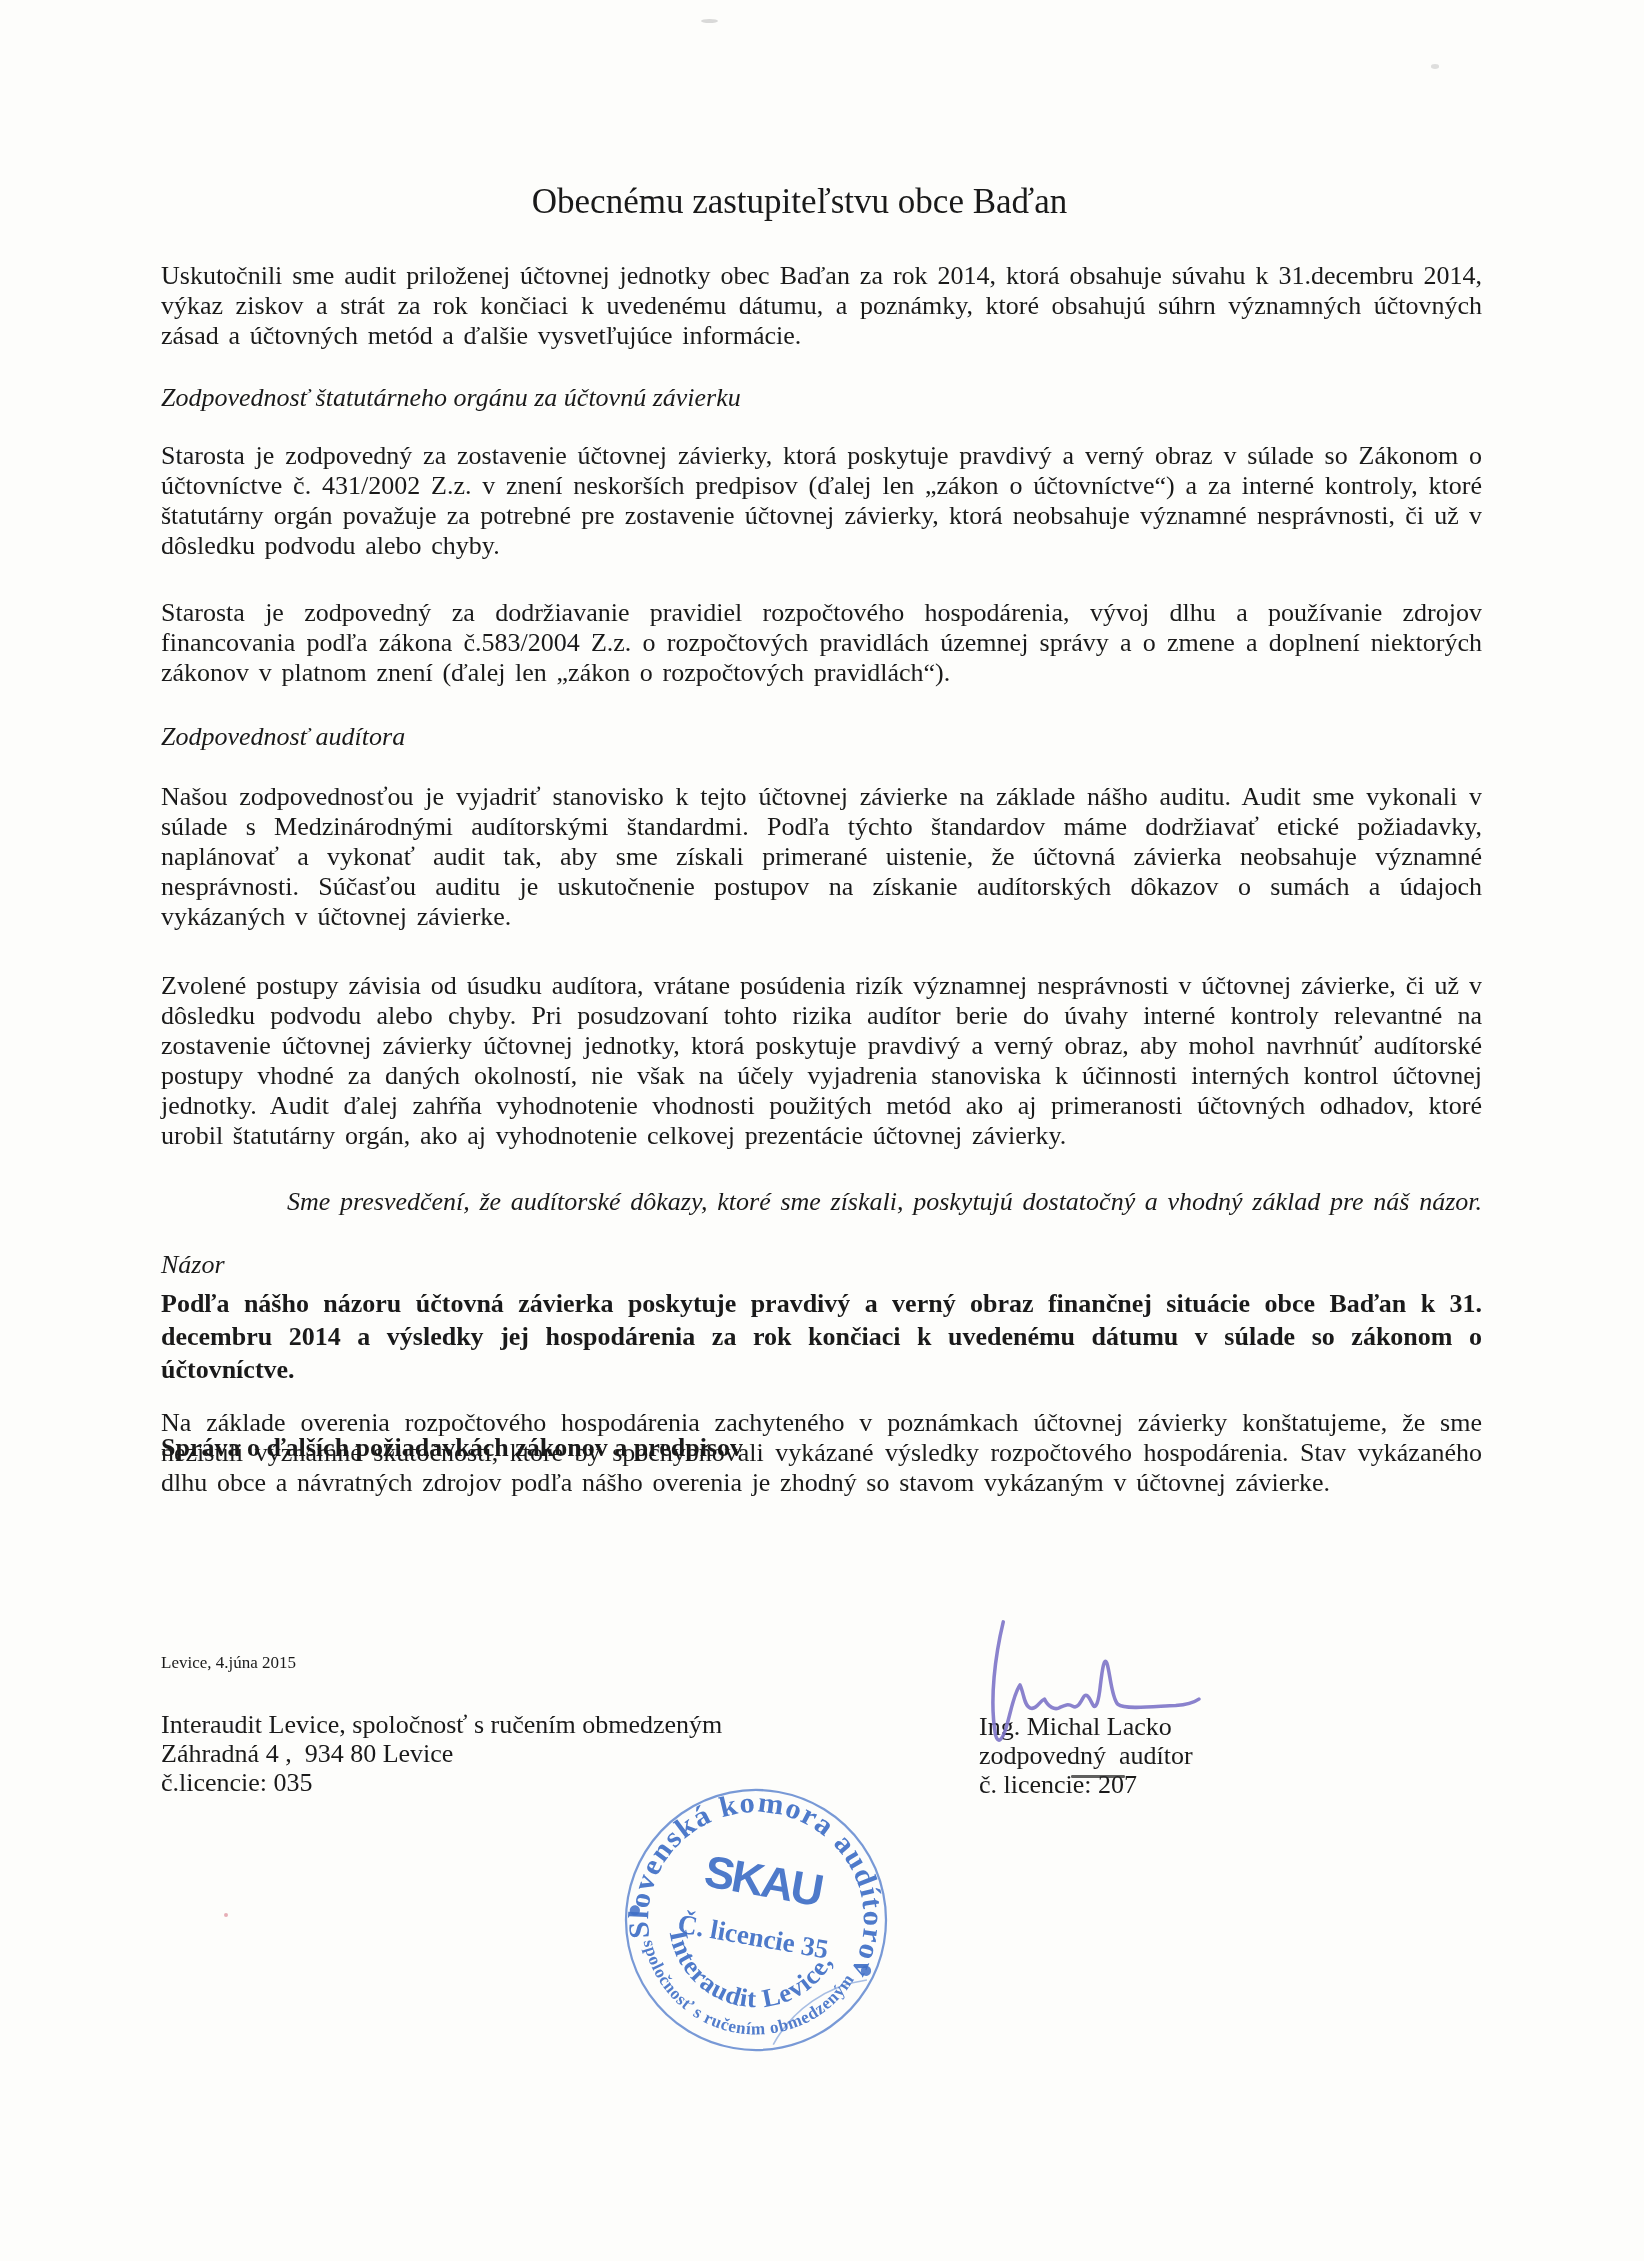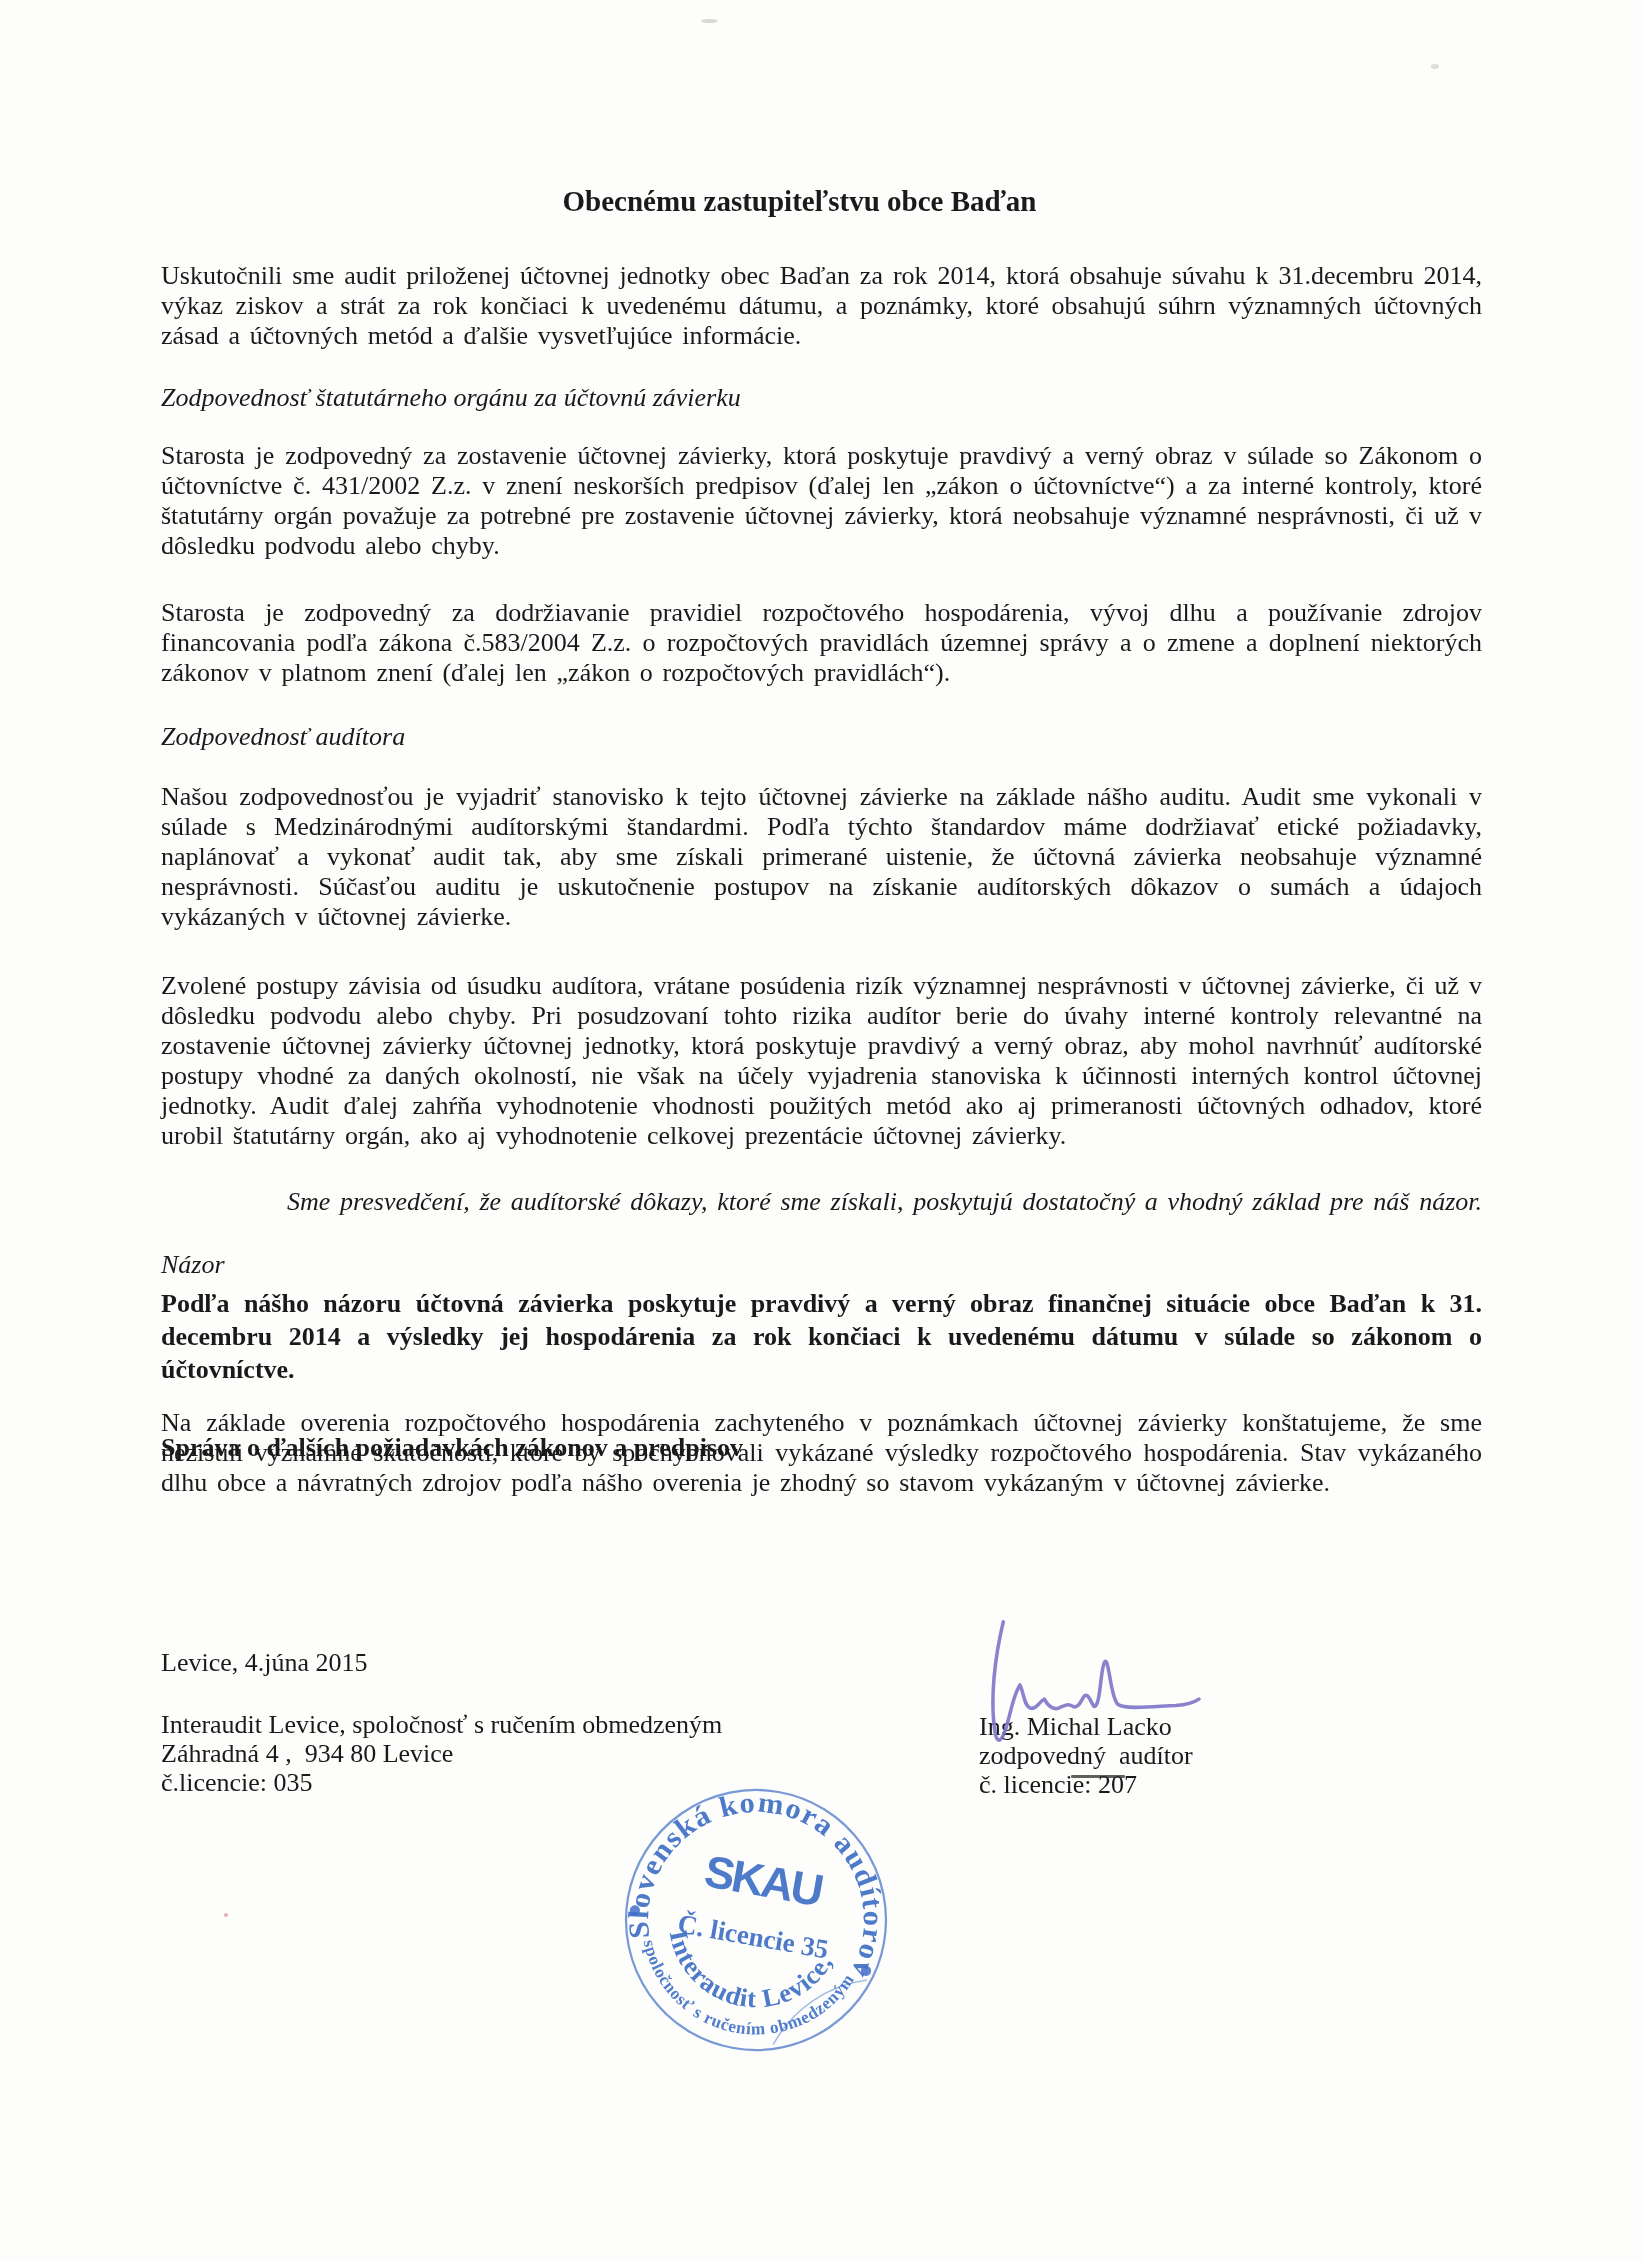--- a/index.html
+++ b/index.html
@@ -14,21 +14,21 @@
   }
   .abs{position:absolute;}
   .center{text-align:center;}
   .doc-title{
     left:139px;top:125px;width:1321px;
     font-size:40px;font-weight:bold;letter-spacing:6.4px;
     line-height:48px;word-spacing:17px;
   }
   .doc-subtitle{
     left:139px;top:182px;width:1321px;
-    font-size:29px;font-weight:bold;line-height:39px;
+    font-size:35px;font-weight:normal;line-height:39px;
   }
   .para{
     left:161px;width:1321px;
     font-size:26px;line-height:30px;
     text-align:justify;word-spacing:3.2px;
   }
   .h-italic{
     left:161px;width:1321px;
     font-size:26px;line-height:30px;font-style:italic;
   }
@@ -36,21 +36,21 @@
     left:161px;width:1321px;
     font-size:26px;line-height:30px;font-weight:bold;
   }
   .opinion{font-weight:bold;line-height:33px;}
   .single-line{white-space:nowrap;text-align:right;font-style:italic;}
   .addr{
     font-size:26px;line-height:29px;white-space:pre-wrap;
   }
   .issuer-block{left:161px;top:1710px;width:709px;}
   .signer-block{left:979px;top:1712px;width:451px;}
-  .date-line{left:161px;top:1648px;font-size:26px;line-height:30px;}
+  .date-line{left:161px;top:1648px;font-size:17px;line-height:30px;}
   .signature-svg{left:963px;top:1609px;}
   .stamp-svg{left:608px;top:1772px;opacity:0.92;}
   .artifact{background:#2a2a2a;opacity:.75;border-radius:1.3px;}
   .speck{border-radius:50%;}
 </style>
 </head>
 <body>
 
 <div class="page">
 

